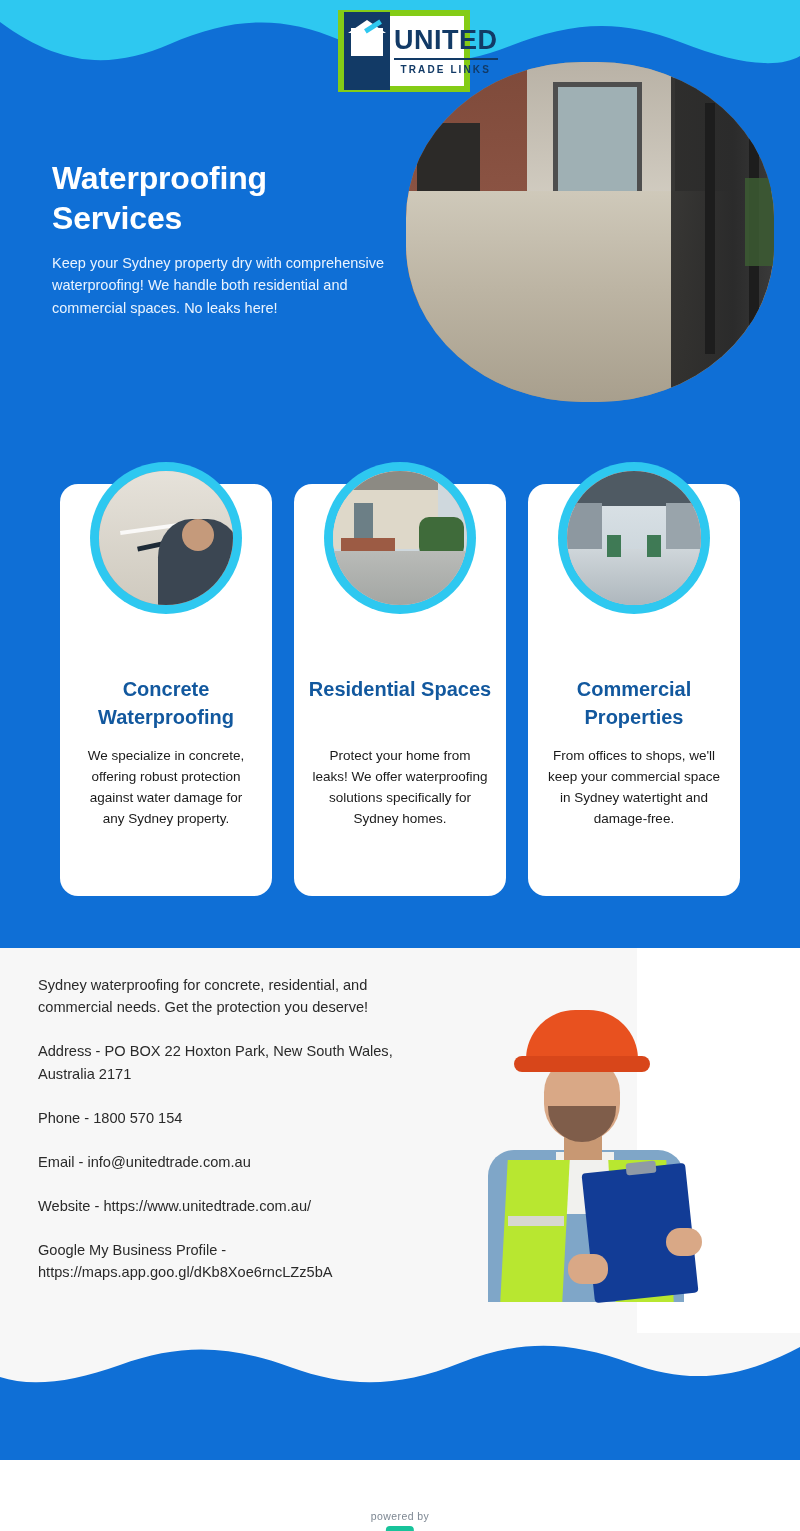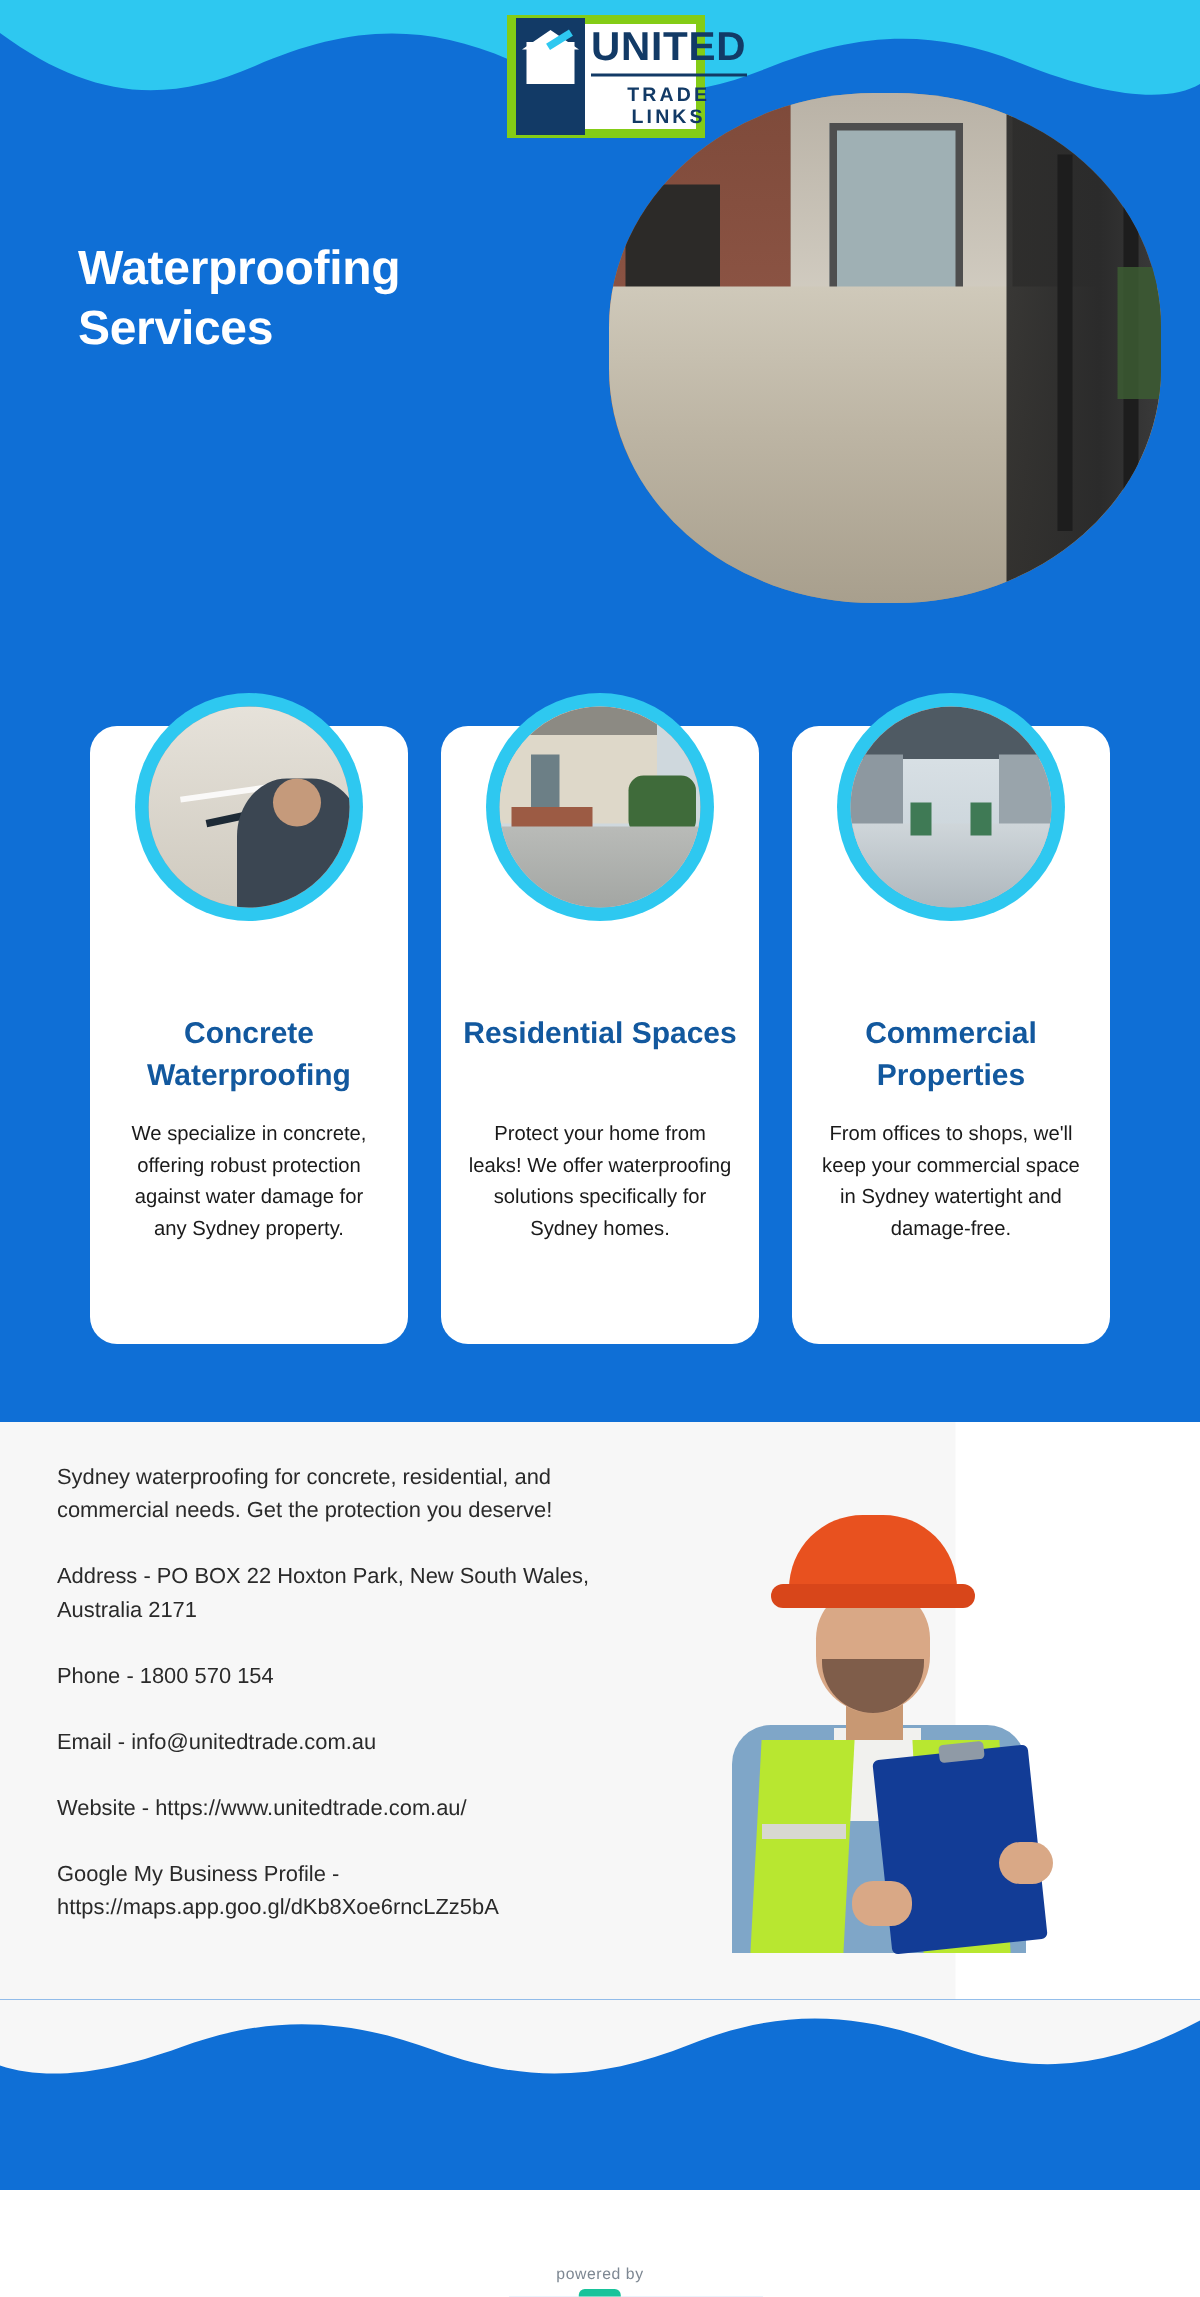--- a/index.html
+++ b/index.html
@@ -86,21 +86,21 @@
   }
   .logo-text .l1 {
     font-size: 27px;
     font-weight: bold;
     color: #123a66;
     letter-spacing: 0.5px;
     line-height: 1;
   }
   .logo-text .l2 {
     margin-top: 4px;
-    font-size: 13px;
+    font-size: 10px;
     font-weight: bold;
     color: #123a66;
     letter-spacing: 2.1px;
     border-top: 2px solid #123a66;
     padding-top: 4px;
   }
 
   .hero-title {
     position: absolute;
     left: 52px; top: 158px;
@@ -470,20 +470,21 @@
         <div class="house"></div>
         <div class="brush"></div>
       </div>
       <div class="logo-text">
         <div class="l1">UNITED</div>
         <div class="l2">TRADE LINKS</div>
       </div>
     </div>
 
     <div class="hero-title">Waterproofing Services</div>
+    <div class="hero-sub">Keep your Sydney property dry with comprehensive waterproofing! We handle both residential and commercial spaces. No leaks here!</div>
 
     <div class="hero-photo">
       <div class="backwall"></div>
       <div class="glassdoor"></div>
       <div class="wallL"></div>
       <div class="wallL-win"></div>
       <div class="floor"></div>
       <div class="rail"></div>
       <div class="rail-post" style="right:16%"></div>
       <div class="rail-post" style="right:4%"></div>

